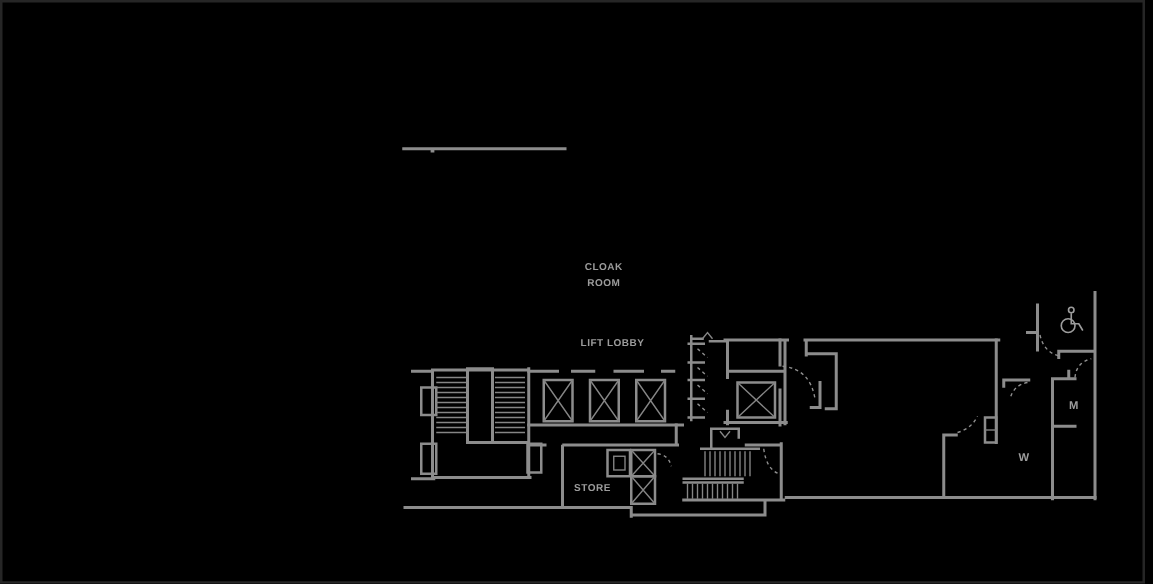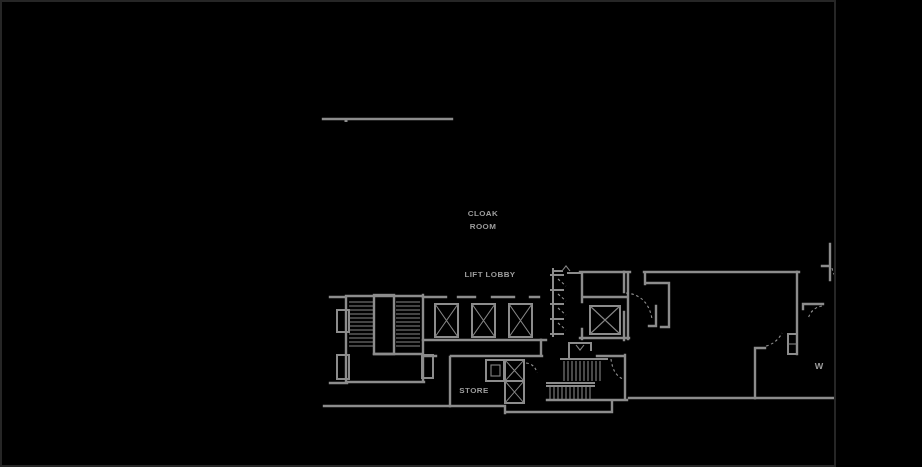--- a/index.html
+++ b/index.html
@@ -6,21 +6,21 @@
     --background:#000000;
     --border:#262626;
     --wall:#8c8c8c;
     --wall-thin:#858585;
     --text:#9c9c9c;
     --dash:#909090;
   }
   html,body{margin:0;padding:0;background:var(--background);}
   .canvas{
     position:relative;
-    width:836px;height:467px;
+    width:916px;height:467px;
     background:var(--background);
     box-sizing:border-box;
     border:2px solid var(--border);
     overflow:hidden;
     text-align:right;
   }
   svg{display:block;}
   .wall{stroke:var(--wall);stroke-width:2.4;fill:none;stroke-linecap:square;}
   .wall-mid{stroke:var(--wall);stroke-width:2;fill:none;stroke-linecap:square;}
   .thin{stroke:var(--wall-thin);stroke-width:1.1;fill:none;}

